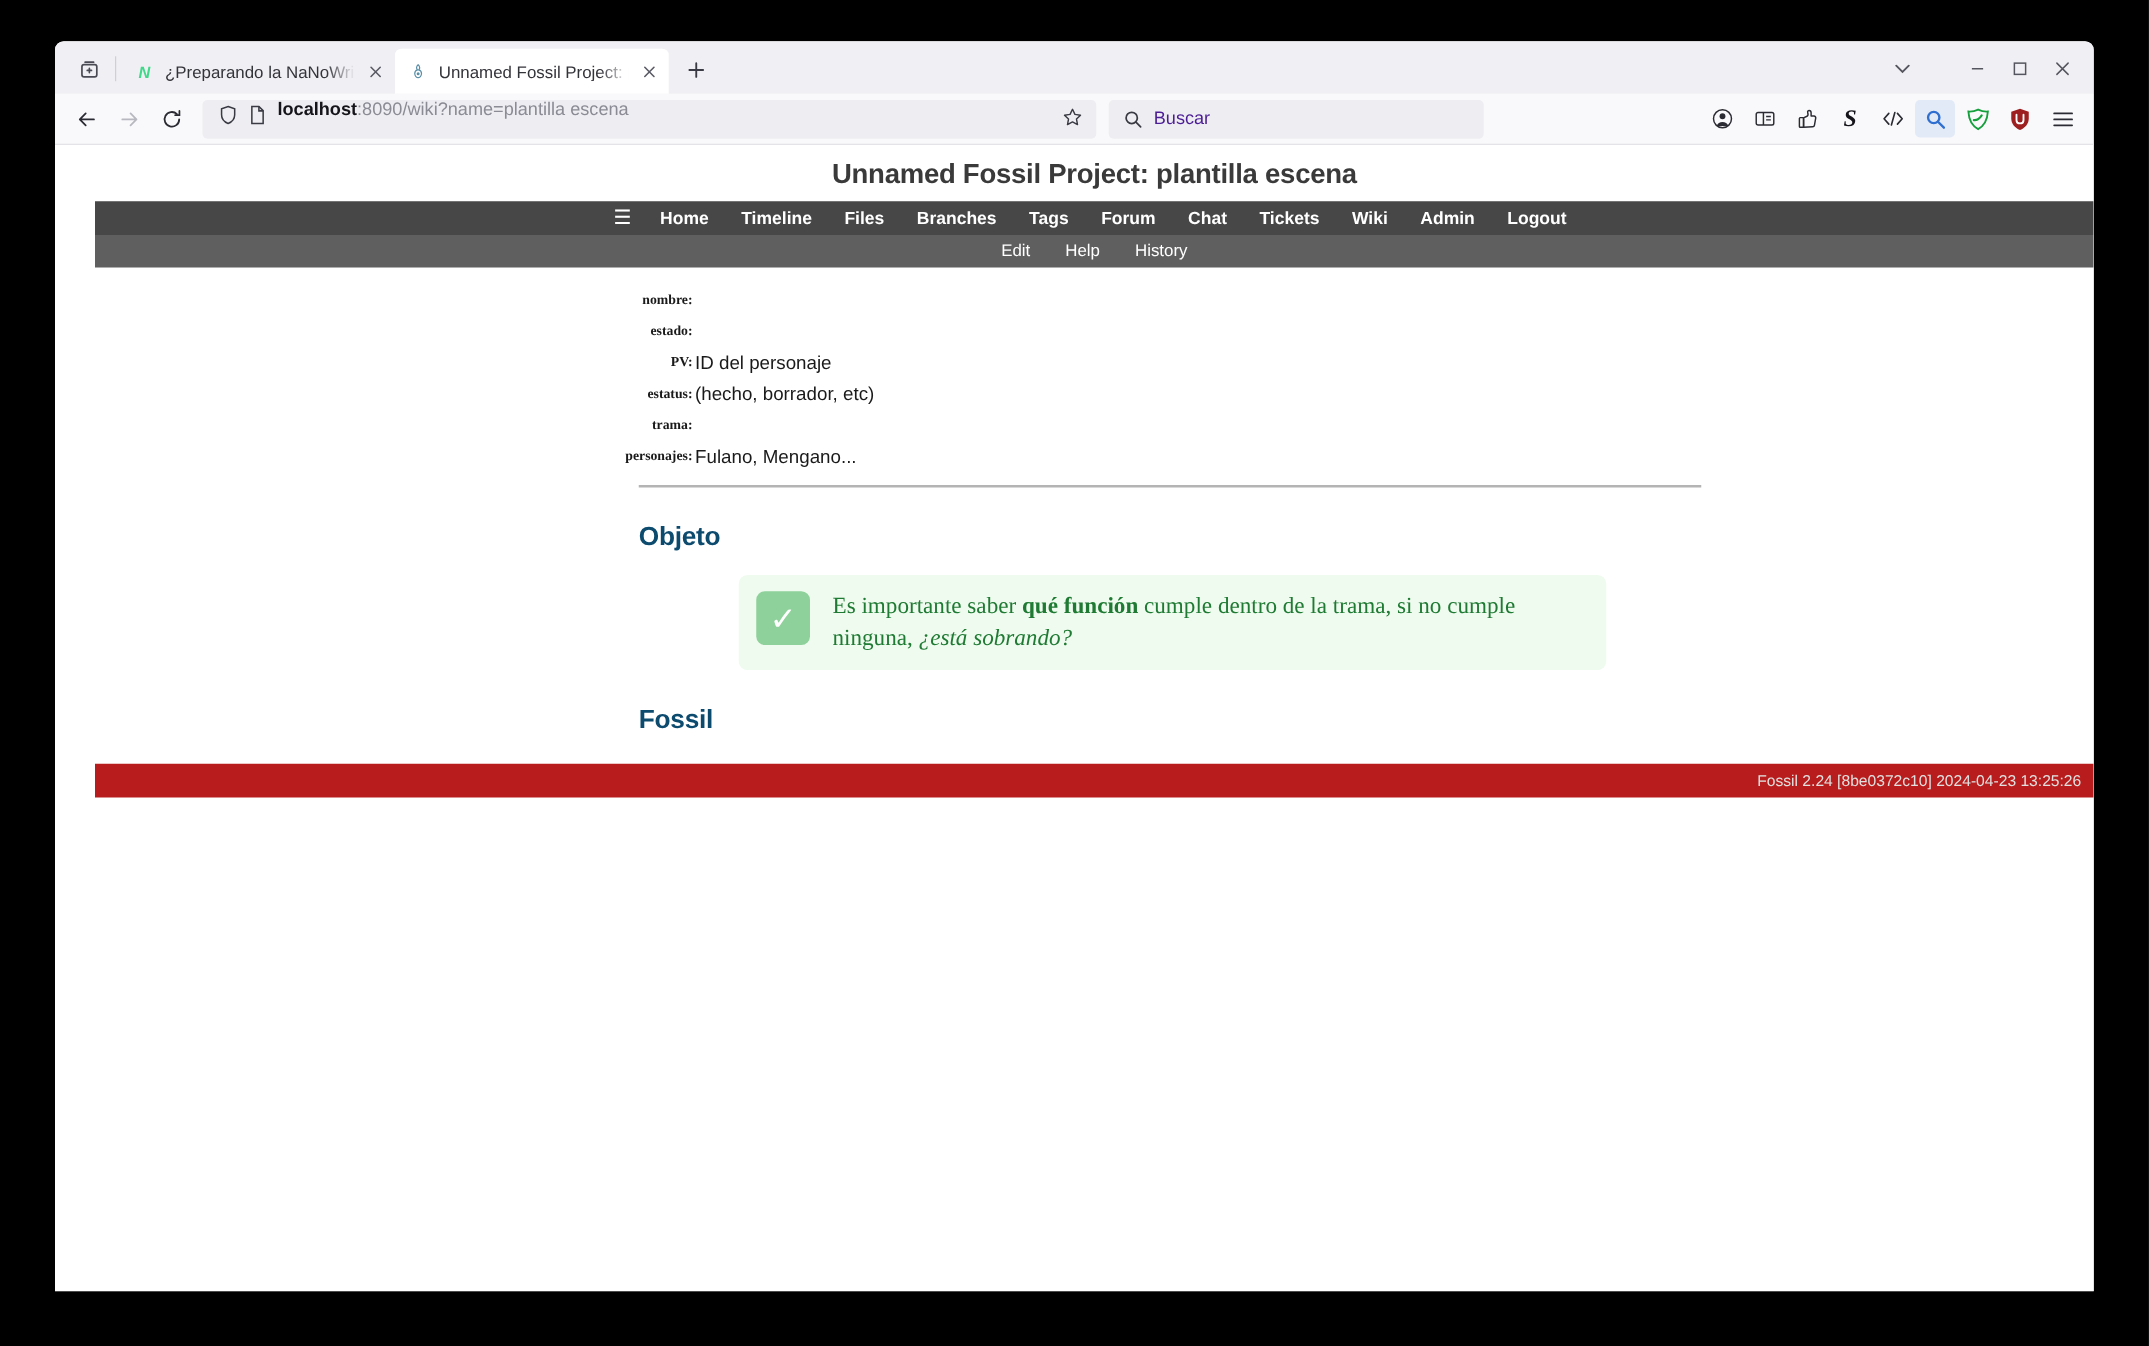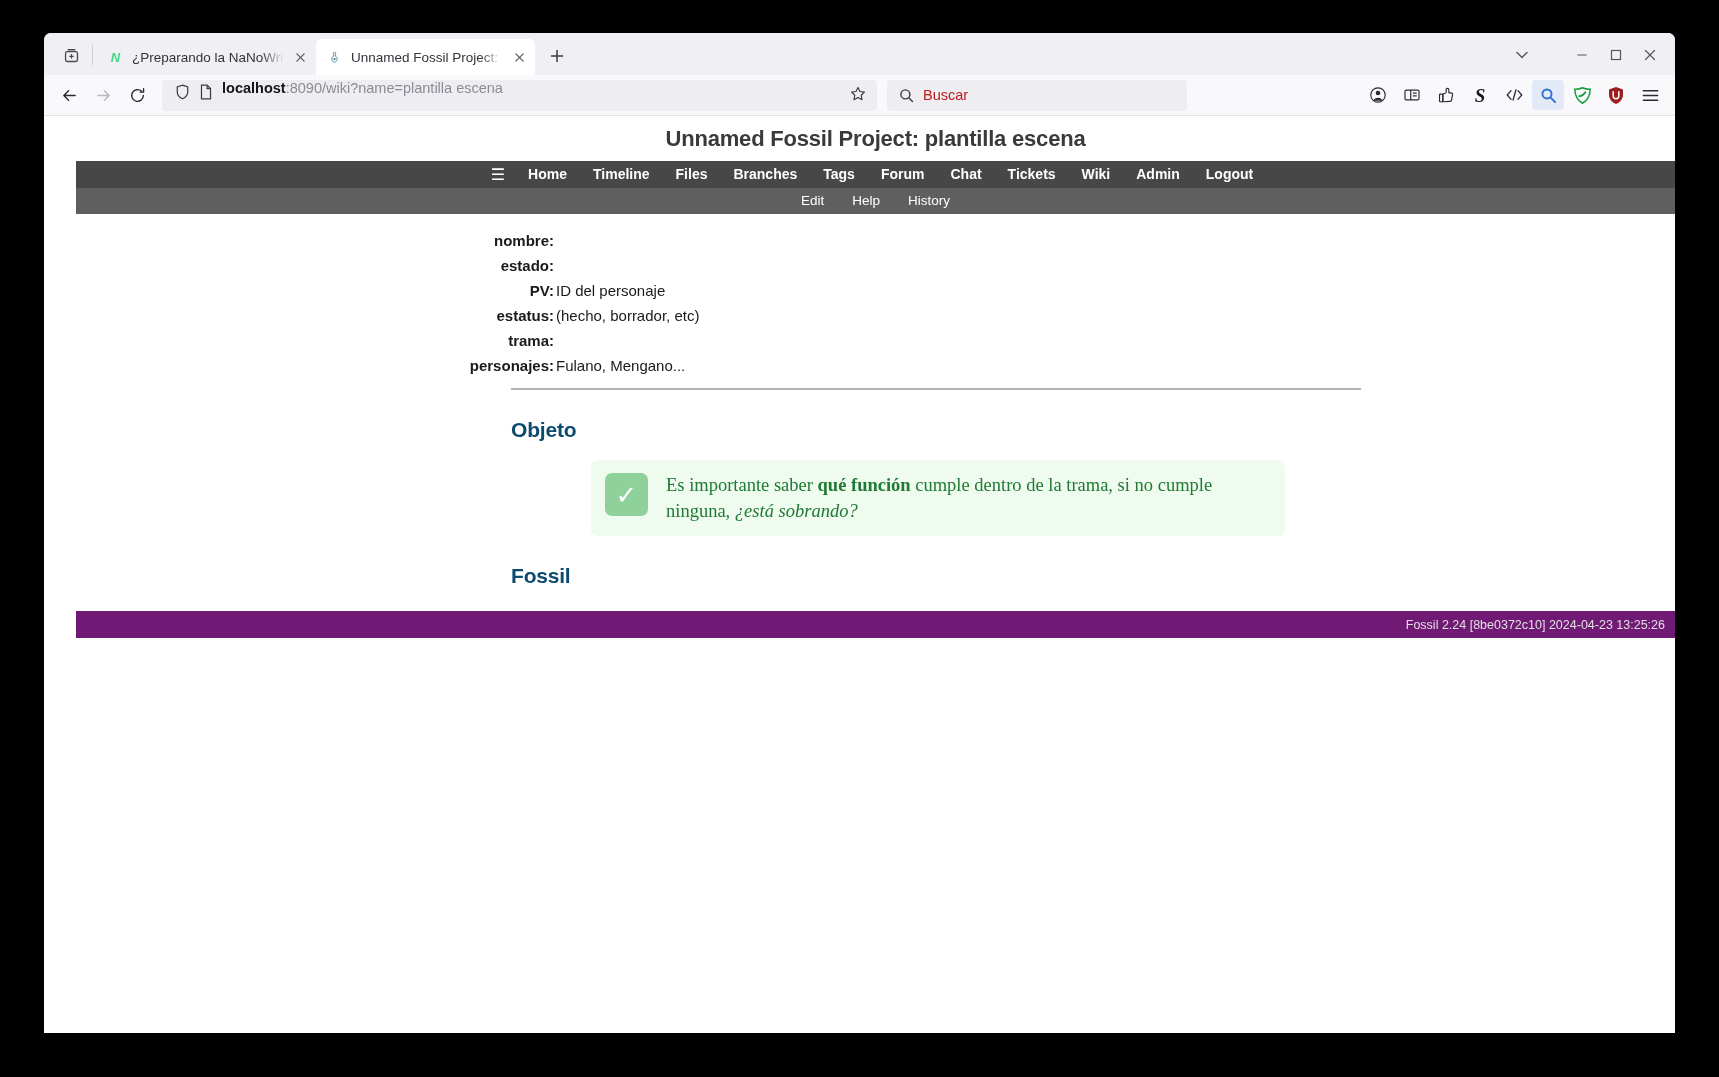--- a/index.html
+++ b/index.html
@@ -159,21 +159,21 @@
     padding: 0 8px;
     flex-shrink: 0;
   }
   #searchbar .s-icon {
     width: 22px; height: 22px;
     display: flex; align-items: center; justify-content: center;
     color: #3a3a44;
   }
   #search-input-text {
     font-size: 14.5px;
-    color: #b91c1c;
+    color: #4c1d95;
     margin-left: 6px;
   }
   #toolbar-icons {
     margin-left: auto;
     display: flex; align-items: center;
   }
   .tb-icon {
     width: 32px; height: 30px;
     display: flex; align-items: center; justify-content: center;
     border-radius: 4px;
@@ -238,21 +238,22 @@
     font-size: 15px;
     line-height: 25px;
     color: #1a1a1a;
     margin-bottom: 0;
   }
   .dl-term {
     width: 478px;
     text-align: right;
     font-weight: bold;
     flex-shrink: 0;
-    font-size: 15px;
+    font-size: 11px;
+    font-family: Liberation Serif, serif;
   }
   .dl-def {
     padding-left: 2px;
     font-weight: normal;
   }
   hr#content-rule {
     border: none;
     border-top: 2px solid #b4b4b4;
     margin: 10px auto 0 auto;
     width: 850px;
@@ -293,21 +294,21 @@
     font-size: 18.5px;
     line-height: 1.38;
     color: #1f7a33;
     padding-top: 1px;
   }
   #callout-text b { font-weight: bold; }
   #callout-text i { font-style: italic; }
 
   #fossil-footer {
     margin-top: 23px;
-    background: #701a75;
+    background: #b91c1c;
     height: 27px;
     display: flex; align-items: center; justify-content: flex-end;
     padding-right: 10px;
   }
   #footer-text {
     color: #e0e0e0;
     font-size: 12.5px;
   }
 
   svg { display: block; }

